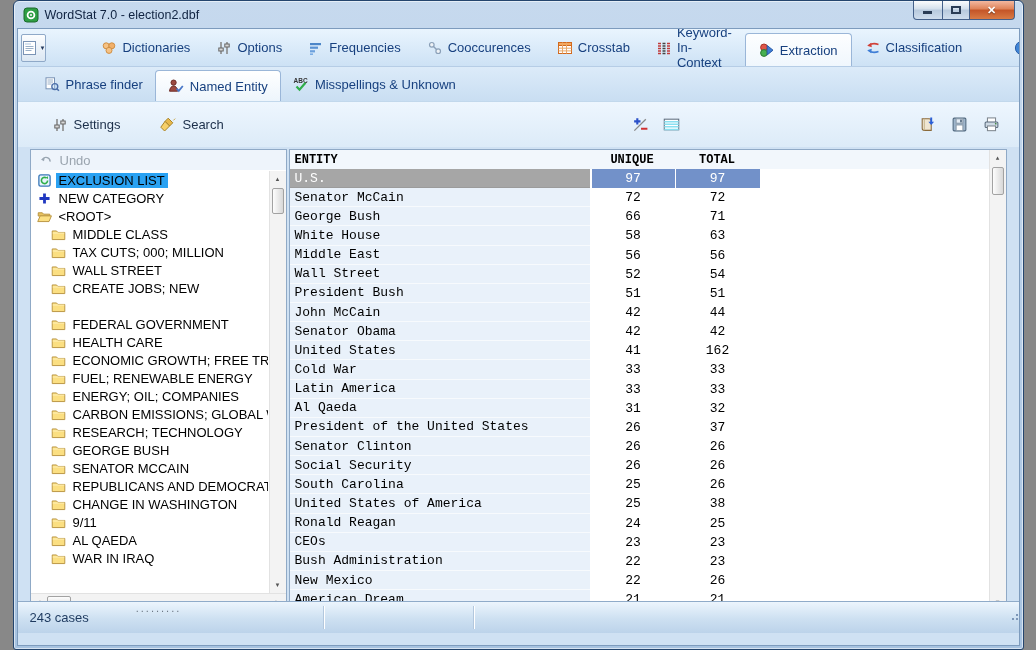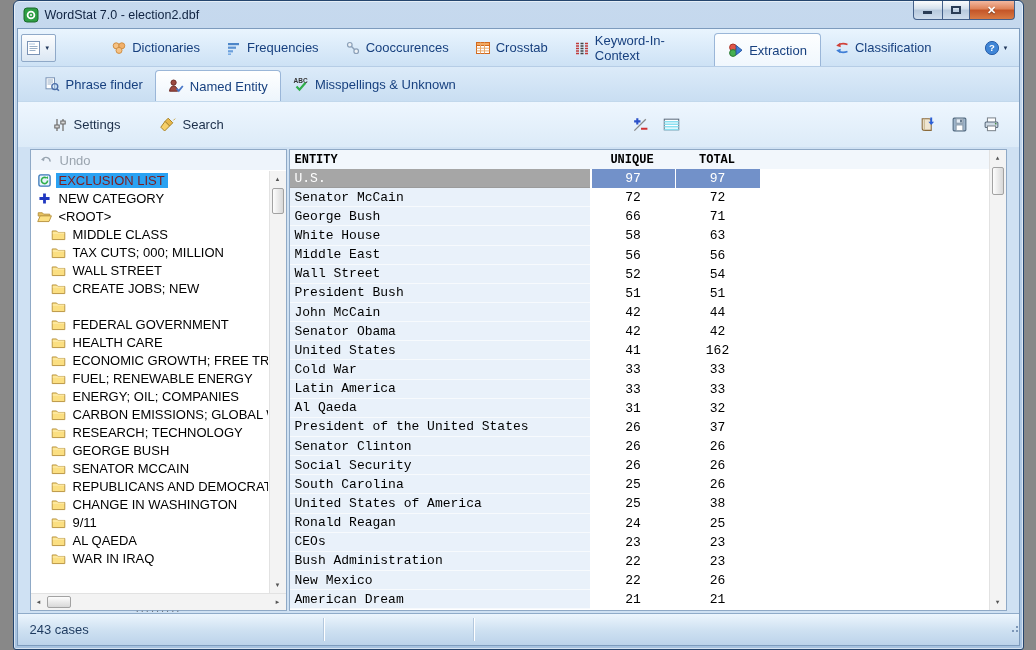--- a/index.html
+++ b/index.html
@@ -57,21 +57,21 @@
   .content{position:absolute;left:0;right:0;top:118px;bottom:32px;background:#cfe1f3;margin-left:8px;}
   .treepanel{position:absolute;left:4px;top:2px;width:257px;bottom:2px;background:#fff;
     border:1px solid #8fa9c6;}
   .treeheader{height:20px;background:#eef4fb;display:flex;align-items:center;gap:6px;
     padding-left:8px;color:#9aa4ae;font-size:13px;}
   .treeheader .svgi{width:15px;height:13px;}
   .treelist{position:absolute;left:2px;right:18px;top:21px;bottom:18px;overflow:hidden;}
   .titem{height:18px;display:flex;align-items:center;gap:4px;font-size:13px;color:#000;white-space:nowrap;}
   .titem .svgi{width:15px;height:15px;}
   .titem .tlabel{padding:0 3px;line-height:15px;}
-  .titem.sel .tlabel{background:#2ba2f2;color:#7f1d1d;}
+  .titem.sel .tlabel{background:#2ba2f2;color:#000000;}
   .vscroll{position:absolute;width:17px;background:#f3f3f3;border-left:1px solid #e2e2e2;}
   .tree-vscroll{top:21px;right:0;bottom:17px;}
   .sarrow{position:absolute;left:0;width:100%;height:16px;display:flex;align-items:center;
     justify-content:center;font-size:6px;color:#555;}
   .sarrow.up{top:0;}.sarrow.dn{bottom:0;}
   .sthumb{position:absolute;left:2px;right:2px;background:linear-gradient(90deg,#fdfdfd,#d8d8d8);
     border:1px solid #a2a2a2;border-radius:2px;}
   .tree-vscroll .sthumb{top:17px;height:26px;}
   .hscroll{position:absolute;left:0;right:0;bottom:0;height:17px;background:#f3f3f3;border-top:1px solid #e2e2e2;}
   .harrow{position:absolute;top:0;height:100%;width:16px;display:flex;align-items:center;
@@ -93,21 +93,21 @@
   .cell{display:flex;align-items:center;}
   .cell.c1{width:300px;padding-left:5px;background:#e9f1fa;border-bottom:1px solid #f7fafd;
     white-space:nowrap;overflow:hidden;}
   .cell.c2{width:85px;justify-content:center;background:#fff;border-left:2px solid #fff;}
   .cell.c3{width:85px;justify-content:center;background:#fff;border-left:1px solid #fff;}
   .trow.sel .c1{background:#a6a6a6;color:#fff;border-bottom-color:#9b9b9b;}
   .trow.sel .c2,.trow.sel .c3{background:#7291c9;color:#fff;}
   .table-vscroll{top:0;right:0;bottom:0;}
   .table-vscroll .sthumb{top:17px;height:28px;}
   
-  .statusbar{position:absolute;left:0;right:0;bottom:0;height:32px;
+  .statusbar{position:absolute;left:0;right:0;bottom:12px;height:32px;
     background:linear-gradient(#ecf5fd,#cde0f1 55%,#bcd3ea);border-top:1px solid #8fabc9;
     font-size:13px;color:#1e3a5f;}
   .stext{position:absolute;left:12px;top:8px;}
   .sdiv{position:absolute;top:4px;bottom:4px;width:1px;background:#fff;box-shadow:-1px 0 0 #b3c8de;}
   .sdiv.d1{left:306px;}.sdiv.d2{left:456px;}
   .grip{position:absolute;right:5px;bottom:13px;width:2px;height:2px;background:#7d97b8;
     box-shadow:4px 0 0 #7d97b8,8px 0 0 #7d97b8,8px -4px 0 #7d97b8,8px -8px 0 #7d97b8,4px -4px 0 #7d97b8;}
 </style>
 </head>
 <body>
@@ -274,20 +274,26 @@
       </button>
       <div class="mtabs" id="main-tabs">
           <div class="mtab">
             <svg class="svgi" viewBox="0 0 16 16">
               <use href="#i-dict"></use>
             </svg>
             <span>Dictionaries</span>
           </div>
           <div class="mtab">
             <svg class="svgi" viewBox="0 0 16 16">
+              <use href="#i-opt"></use>
+            </svg>
+            <span>Options</span>
+          </div>
+          <div class="mtab">
+            <svg class="svgi" viewBox="0 0 16 16">
               <use href="#i-freq"></use>
             </svg>
             <span>Frequencies</span>
           </div>
           <div class="mtab">
             <svg class="svgi" viewBox="0 0 16 16">
               <use href="#i-cooc"></use>
             </svg>
             <span>Cooccurences</span>
           </div>

